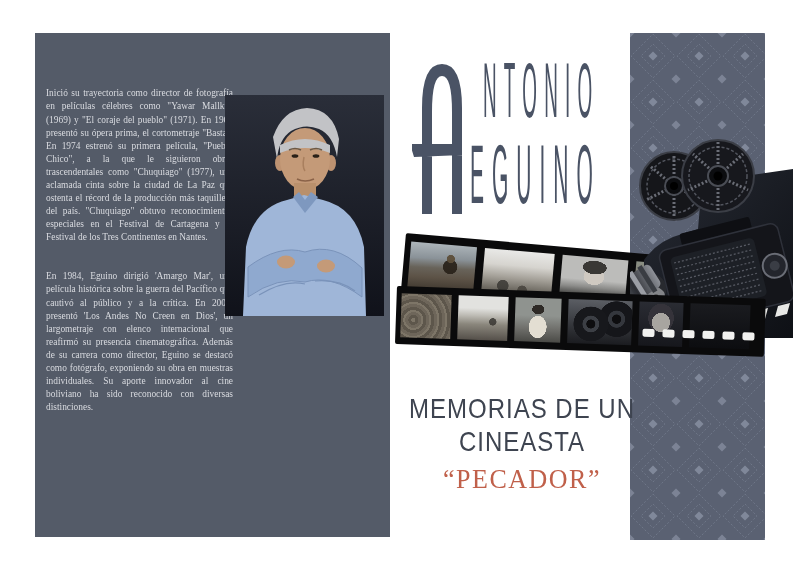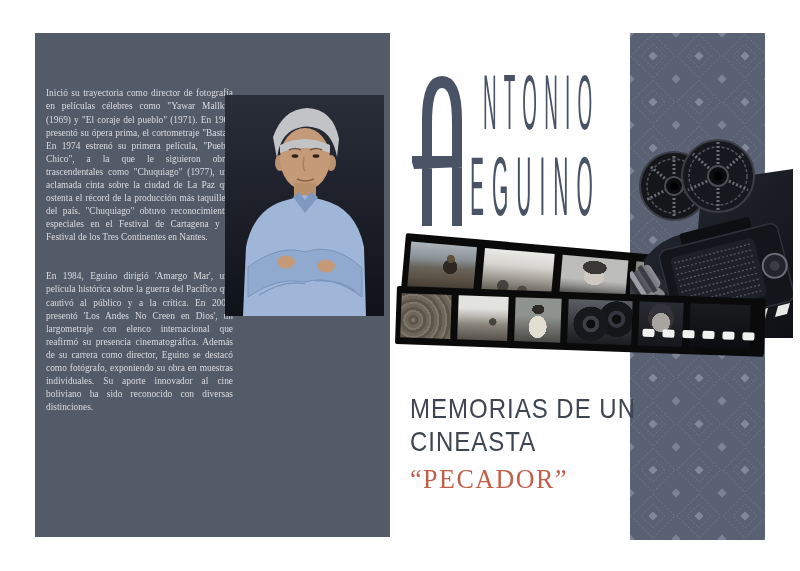--- a/index.html
+++ b/index.html
@@ -12,21 +12,21 @@
          font-family:"Liberation Serif", serif; font-size:9.4px; line-height:13.1px;
          text-align:justify; hyphens:auto; }
   .bio-1 { top:45px; }
   .bio-2 { top:228px; }
   .portrait { position:absolute; left:190px; top:62px; width:159px; height:221px; }
 
   
   .pattern-strip { position:absolute; left:630px; top:33px; width:135px; height:507px; }
 
   
-  .title-block { position:absolute; left:410px; top:66px; width:230px; height:160px; }
+  .title-block { position:absolute; left:410px; top:54px; width:230px; height:160px; }
   .big-a { position:absolute; left:2px; top:2px; }
   .hidden-text { position:absolute; opacity:0; font-size:2px; }
   .t-row { position:absolute; color:#4a5365; font-weight:400; white-space:nowrap;
            transform-origin:0 0; font-family:"Liberation Sans", sans-serif; }
   .t-row1 { left:73px; top:-8px; font-size:42px; letter-spacing:16px; transform:scale(0.45,1.87); }
   .t-row2 { left:60px; top:73px; font-size:42px; letter-spacing:16px; transform:scale(0.50,2.00); }
 
   
   .strip { position:absolute; background:#0a0a0b; border-radius:2px; display:flex;
            align-items:center; transform-origin:0 0; }
@@ -71,21 +71,21 @@
       linear-gradient(180deg,#2a2c33 0,#16171c 100%); }
   .f-darkend { width:60px; background:linear-gradient(180deg,#1a1b1f,#0c0d10); }
 
   .sprockets { position:absolute; right:10px; top:34px; display:flex; gap:8px; }
   .sprocket { width:12px; height:8px; background:#f1f1ef; border-radius:2px; }
 
   
   .camera-photo { position:absolute; left:630px; top:138px; width:163px; height:200px; }
 
   
-  .subtitle { position:absolute; left:410px; top:392px; width:262px; }
+  .subtitle { position:absolute; left:391px; top:392px; width:262px; text-align:center; }
   .sub-line { display:block; color:#3e4450; font-size:24px; letter-spacing:1px;
               transform:scaleY(1.12); transform-origin:50% 0; line-height:30px; }
   .sub-line2 { margin-top:3px; }
   .sub-quote { display:block; margin-top:9px; color:#c0604a;
                font-family:"Liberation Serif", serif; font-size:26px; letter-spacing:1.5px;
                transform:scaleY(1.05); transform-origin:50% 0; line-height:30px; }
 </style>
 </head>
 <body>
 

